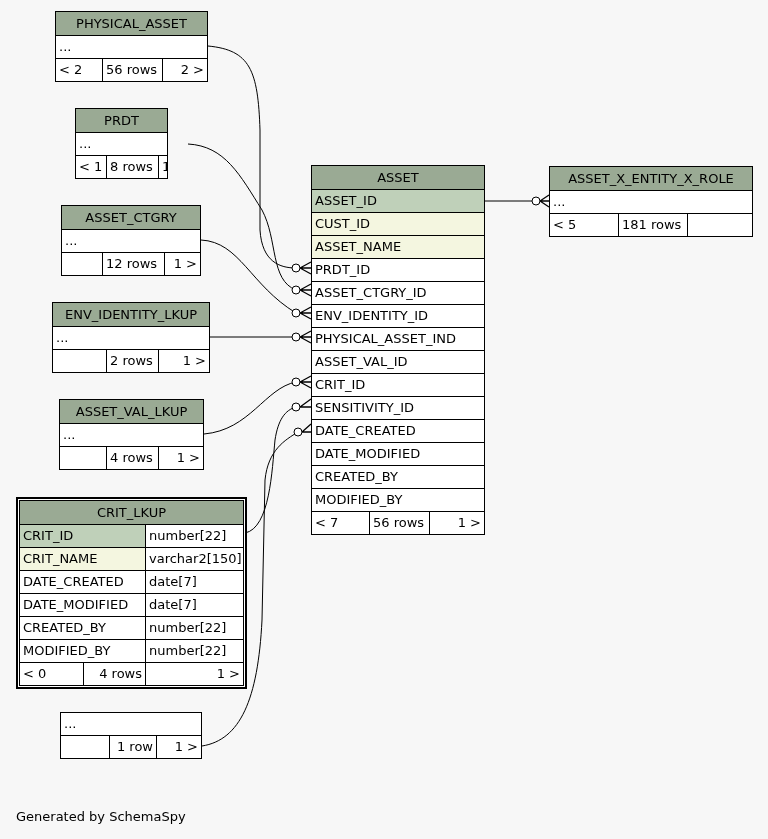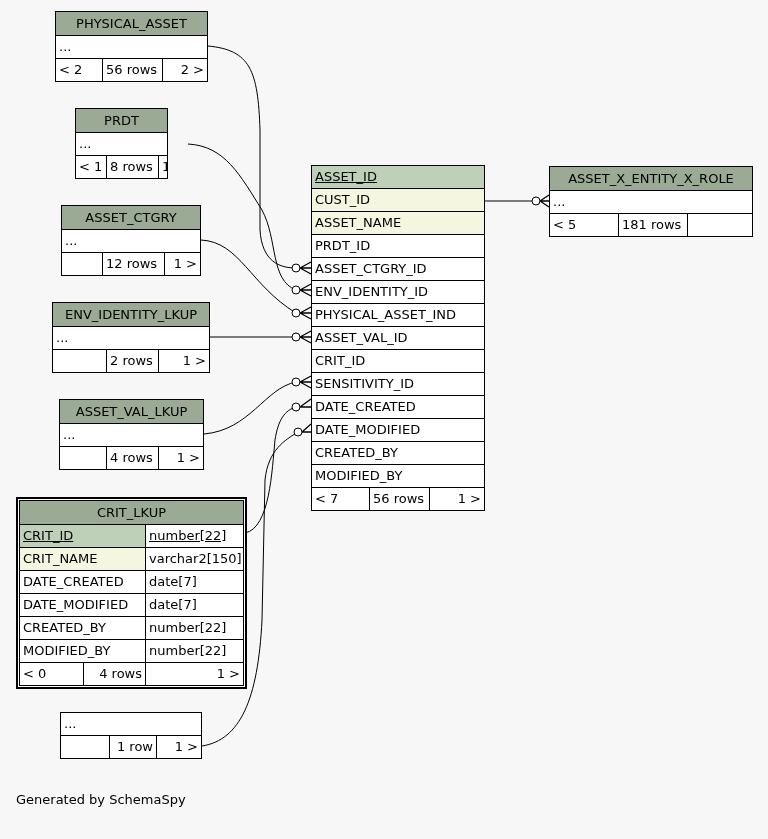--- a/index.html
+++ b/index.html
@@ -2,33 +2,33 @@
 <html><head>
 <meta charset="utf-8">
 <style>
   html, body { margin:0; padding:0; }
   body { width:768px; height:839px; background:#f7f7f7; position:relative; overflow:hidden;
          font-family:"DejaVu Sans", sans-serif; font-size:13px; color:#000; }
   .tbl { position:absolute; border:1px solid #000; background:#fff; box-sizing:border-box; }
   .tbl.focus { border:3px double #000; outline:1px solid #000; }
   .hdr { background:#9aaa94; text-align:center; height:23px; line-height:23px; border-bottom:1px solid #000; white-space:nowrap; overflow:hidden; }
   .row { height:22px; line-height:22px; border-bottom:1px solid #000; padding-left:3px; white-space:nowrap; overflow:hidden; display:flex; }
-  .row.pk { background:#bfd0b9;text-decoration:underline; }
+  .row.pk { background:#bfd0b9; }
   .row.idx { background:#f4f6e0; }
   .row .c1 { flex:1; overflow:hidden; }
   .row .c2 { border-left:1px solid #000; padding-left:3px; }
   .ftr { display:flex; height:22px; line-height:22px; white-space:nowrap; }
   .ftr span { border-left:1px solid #000; padding:0 3px; box-sizing:border-box; overflow:hidden; }
   .ftr span:first-child { border-left:none; }
   .ftr .l { text-align:left; }
   .ftr .m { text-align:left; }
   .ftr .r { text-align:right; }
   .row:last-of-type { }
   svg#links { position:absolute; left:0; top:0; }
-  #footer-note { position:absolute; left:16px; top:792px; font-size:13px; }
+  #footer-note { position:absolute; left:16px; top:809px; font-size:13px; }
 </style>
 </head>
 <body>
 
 <svg id="links" width="768" height="839" xmlns="http://www.w3.org/2000/svg">
   <g fill="none" stroke="#000" stroke-width="1">
     <path d="M208,46 C250,50 258,70 260,130 L260,230 C262,262 280,268 296,268"></path>
     <path d="M188,144 C225,146 240,175 262,210 C278,240 270,280 296,290"></path>
     <path d="M201,240 C240,242 250,285 296,313"></path>
     <path d="M209,337 L296,337"></path>
@@ -157,20 +157,21 @@
       <span class="c1">...</span>
     </div>
   <div class="ftr">
     <span class="l" style="width:48px"></span>
     <span class="r" style="width:47px">1 row</span>
     <span class="r" style="flex:1">1 &gt;</span>
   </div>
 </div>
 
 <div class="tbl" style="left:311px; top:165px; width:174px;">
+  <div class="hdr">ASSET</div>
   <div class="row pk">
       <span class="c1">ASSET_ID</span>
     </div>
   <div class="row idx">
       <span class="c1">CUST_ID</span>
     </div>
   <div class="row idx">
       <span class="c1">ASSET_NAME</span>
     </div>
   <div class="row">

